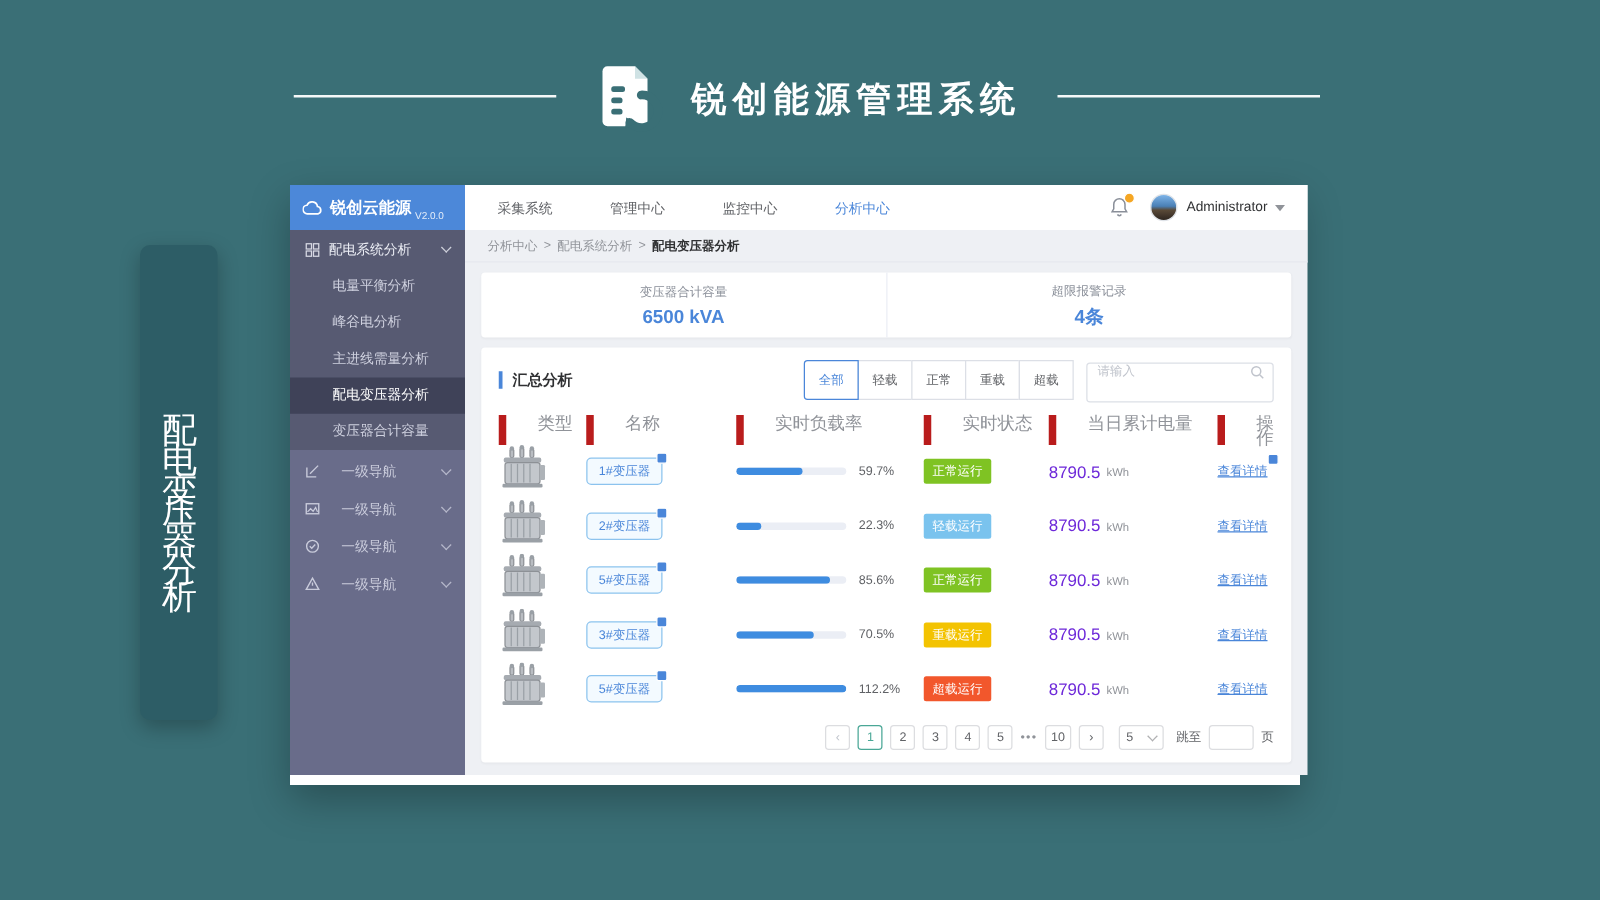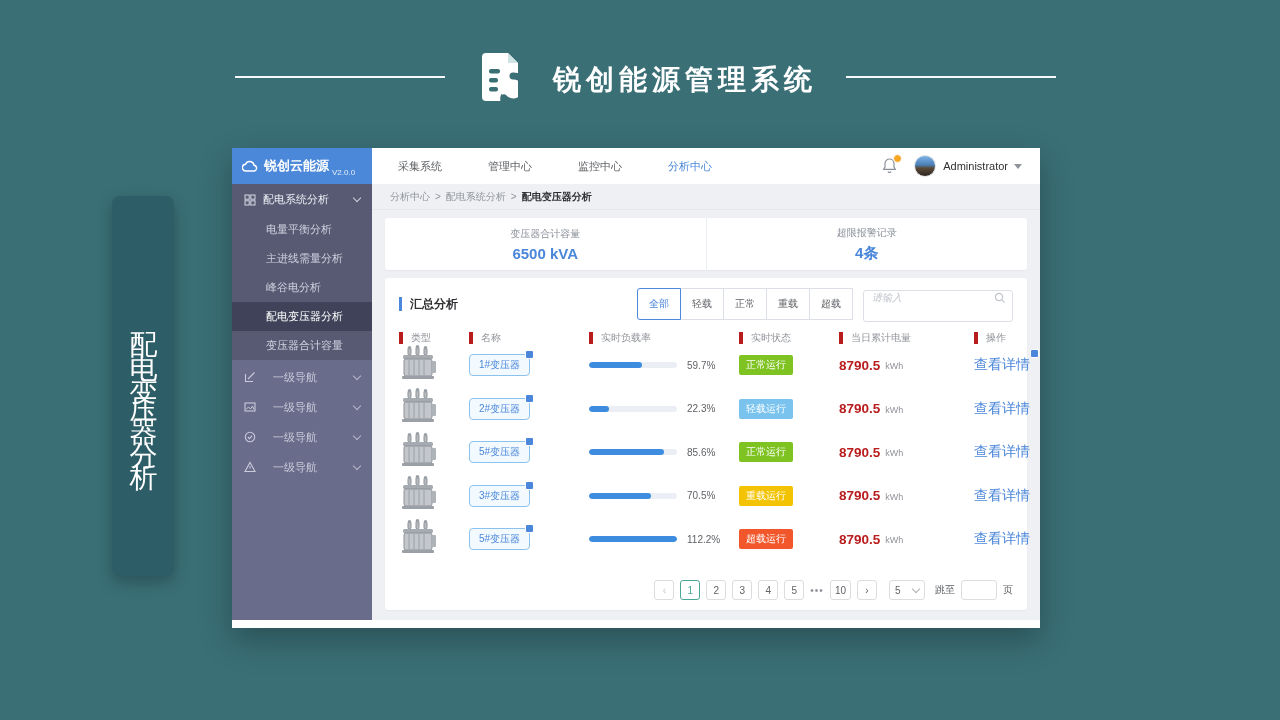--- a/index.html
+++ b/index.html
@@ -70,38 +70,38 @@
   .panel-head{display:flex;align-items:center;flex-shrink:0;}
   .panel-title{font-size:12px;color:#303133;font-weight:bold;border-left:3px solid #4a86d9;padding-left:8px;line-height:14px;}
   .panel-tools{margin-left:auto;display:flex;align-items:center;}
   .fbtn{height:32px;padding:0 11px;font-size:10px;color:#606266;background:#fff;border:1px solid #dcdfe6;
     margin-left:-1px;cursor:pointer;display:flex;align-items:center;}
   .fbtn:first-child{border-radius:3px 0 0 3px;margin-left:0;}
   .fbtn:last-child{border-radius:0 3px 3px 0;}
   .fbtn.active{color:#4a86d9;border-color:#4a86d9;position:relative;z-index:1;}
   .search{position:relative;margin-left:10px;}
   .search input{width:150px;height:32px;border:1px solid #dcdfe6;border-radius:3px;padding:0 24px 16px 8px;
-    font-size:10px;color:#606266;outline:none;font-family:inherit;font-style:italic;}
+    font-size:10px;color:#606266;outline:none;font-family:inherit;}
   .search input::placeholder{color:#c0c4cc;}
   .search .sico{position:absolute;right:7px;top:5px;}
 
   .thead{display:grid;grid-template-columns:70px 120px 150px 100px 135px 1fr;margin-top:10px;flex-shrink:0;}
-  .th{font-size:10px;color:#909399;border-left:4px solid #b91c1c;padding-left:8px;line-height:12px;}
+  .th{font-size:14px;color:#909399;border-left:6px solid #b91c1c;padding-left:25px;line-height:12px;}
   .trow{display:grid;grid-template-columns:70px 120px 150px 100px 135px 1fr;align-items:center;height:43.5px;}
   .cell{display:flex;align-items:center;min-width:0;}
   .name-btn{position:relative;border:1px solid #8cc3ee;background:#f3faff;color:#4a86d9;font-size:10px;
     padding:3px 9px;border-radius:4px;cursor:pointer;white-space:nowrap;}
   .corner-badge{position:absolute;top:-5px;right:-5px;width:9px;height:9px;background:#4a86d9;border-radius:2px;border:1px solid #fff;}
   .track{width:88px;height:6px;background:#ebeef5;border-radius:3px;overflow:hidden;display:inline-block;}
   .fill{display:block;height:100%;background:#3e8ce0;border-radius:3px;}
   .pct{font-size:10px;color:#606266;margin-left:10px;}
   .status{display:inline-block;padding:3px 7px;border-radius:2px;color:#fff;font-size:10px;white-space:nowrap;}
-  .energy b{font-size:13.5px;color:#b91c1c;font-weight:bold;}
+  .energy b{font-size:13.5px;color:#6d28d9;font-weight:normal;}
   .energy .unit{font-size:9px;color:#909399;margin-left:5px;margin-top:2px;}
-  .action-link{position:relative;color:#4a86d9;font-size:14px;cursor:pointer;white-space:nowrap;}
+  .action-link{position:relative;color:#4a86d9;font-size:10px;cursor:pointer;white-space:nowrap;text-decoration:underline;}
 
   .pager{margin-top:auto;display:flex;align-items:center;justify-content:flex-end;font-size:10px;color:#606266;flex-shrink:0;}
   .pbox{min-width:20px;height:20px;border:1px solid #dcdde0;border-radius:3px;background:#fff;display:flex;
     align-items:center;justify-content:center;margin-left:6px;cursor:pointer;padding:0 4px;}
   .pbox.disabled{color:#c0c4cc;}
   .pbox.active{border-color:#4aa796;color:#4aa796;}
   .pdots{margin-left:6px;color:#909399;letter-spacing:1px;cursor:pointer;}
   .psize{width:36px;height:20px;border:1px solid #dcdde0;border-radius:3px;background:#fff;display:flex;
     align-items:center;justify-content:space-between;padding:0 5px;margin-left:12px;cursor:pointer;}
   .psize .chev{opacity:.5;margin-top:-2px;}
@@ -148,22 +148,22 @@
         <svg class="sicon" viewBox="0 0 12 12">
           <rect x="1" y="1" width="4.2" height="4.2" fill="none" stroke="#d8d9e4" stroke-width="1"></rect>
           <rect x="6.8" y="1" width="4.2" height="4.2" fill="none" stroke="#d8d9e4" stroke-width="1"></rect>
           <rect x="1" y="6.8" width="4.2" height="4.2" fill="none" stroke="#d8d9e4" stroke-width="1"></rect>
           <rect x="6.8" y="6.8" width="4.2" height="4.2" fill="none" stroke="#d8d9e4" stroke-width="1"></rect>
         </svg>
         <span class="glabel">配电系统分析</span>
         <span class="chev"></span>
       </div>
       <div class="sub-item">电量平衡分析</div>
+      <div class="sub-item">峰谷电分析</div>
       <div class="sub-item">主进线需量分析</div>
-      <div class="sub-item">峰谷电分析</div>
       <div class="sub-item active">配电变压器分析</div>
       <div class="sub-item">变压器合计容量</div>
     </div>
 
     <div class="nav-group" style="margin-top:2px;">
       <svg class="sicon" viewBox="0 0 12 12">
         <path d="M1.5 3 v7.5 h7.5 M4 8 l6.5 -6.5" fill="none" stroke="#c9cbdb" stroke-width="1.1"></path>
       </svg>
       <span class="glabel">一级导航</span>
       <span class="chev"></span>

